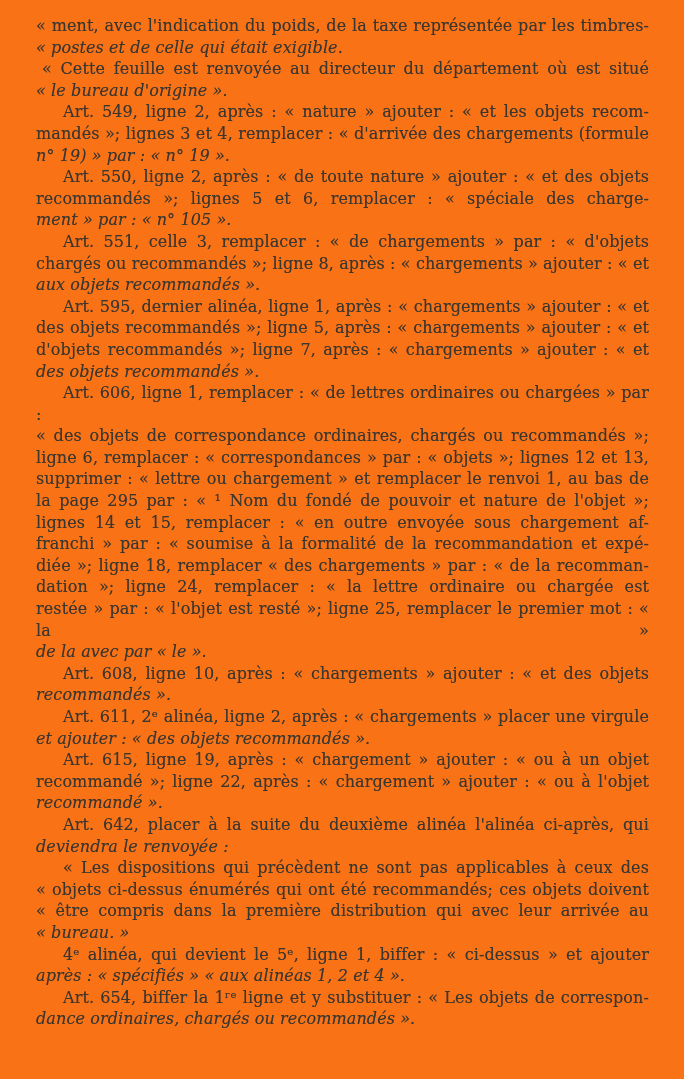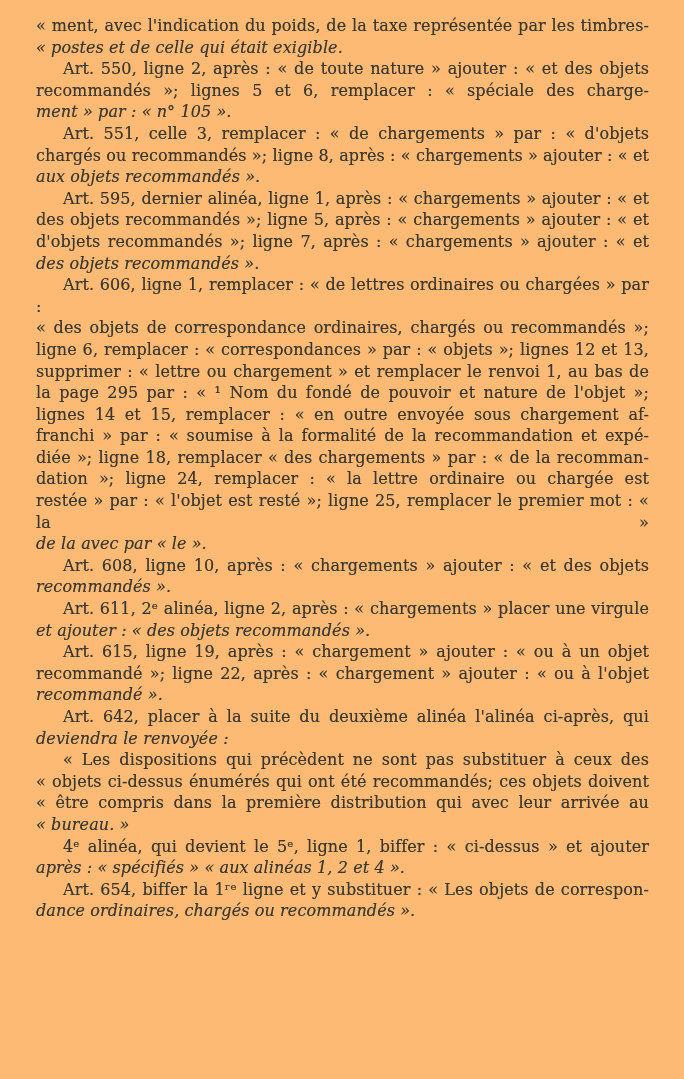--- a/index.html
+++ b/index.html
@@ -5,21 +5,21 @@
   html, body {
     margin: 0;
     padding: 0;
     background: #fdfdfc;
   }
   .page {
     position: relative;
     box-sizing: border-box;
     width: 684px;
     height: 1079px;
-    background: #fdba74;
+    background: #f97316;
     overflow: hidden;
     font-family: "DejaVu Serif", "Liberation Serif", serif;
     color: #3a3630;
     text-shadow: 0 0 0.5px rgba(58, 54, 48, 0.55);
   }
   .textblock {
     box-sizing: border-box;
     padding: 15px 35px 0 36px;
     font-size: 16px;
     line-height: 21.6px;
@@ -43,20 +43,29 @@
   }
 </style>
 </head>
 <body>
 
 <div class="page">
   <div class="textblock">
       <div class="paragraph">
         <div class="line">« ment, avec l'indication du poids, de la taxe représentée par les timbres-</div>
         <div class="line last">« postes et de celle qui était exigible.</div>
+      </div>
+      <div class="paragraph">
+        <div class="line indent-sm">« Cette feuille est renvoyée au directeur du département où est situé</div>
+        <div class="line last">« le bureau d'origine ».</div>
+      </div>
+      <div class="paragraph">
+        <div class="line indent">Art. 549, ligne 2, après : « nature » ajouter : « et les objets recom-</div>
+        <div class="line">mandés »; lignes 3 et 4, remplacer : « d'arrivée des chargements (formule</div>
+        <div class="line last">n° 19) » par : « n° 19 ».</div>
       </div>
       <div class="paragraph">
         <div class="line indent">Art. 550, ligne 2, après : « de toute nature » ajouter : « et des objets</div>
         <div class="line">recommandés »; lignes 5 et 6, remplacer : « spéciale des charge-</div>
         <div class="line last">ment » par : « n° 105 ».</div>
       </div>
       <div class="paragraph">
         <div class="line indent">Art. 551, celle 3, remplacer : « de chargements » par : « d'objets</div>
         <div class="line">chargés ou recommandés »; ligne 8, après : « chargements » ajouter : « et</div>
         <div class="line last">aux objets recommandés ».</div>
@@ -91,21 +100,21 @@
       <div class="paragraph">
         <div class="line indent">Art. 615, ligne 19, après : « chargement » ajouter : « ou à un objet</div>
         <div class="line">recommandé »; ligne 22, après : « chargement » ajouter : « ou à l'objet</div>
         <div class="line last">recommandé ».</div>
       </div>
       <div class="paragraph">
         <div class="line indent">Art. 642, placer à la suite du deuxième alinéa l'alinéa ci-après, qui</div>
         <div class="line last">deviendra le renvoyée :</div>
       </div>
       <div class="paragraph">
-        <div class="line indent">« Les dispositions qui précèdent ne sont pas substituer à ceux des</div>
+        <div class="line indent">« Les dispositions qui précèdent ne sont pas applicables à ceux des</div>
         <div class="line">« objets ci-dessus énumérés qui ont été recommandés; ces objets doivent</div>
         <div class="line">« être compris dans la première distribution qui avec leur arrivée au</div>
         <div class="line last">« bureau. »</div>
       </div>
       <div class="paragraph">
         <div class="line indent">4ᵉ alinéa, qui devient le 5ᵉ, ligne 1, biffer : « ci-dessus » et ajouter</div>
         <div class="line last">après : « spécifiés » « aux alinéas 1, 2 et 4 ».</div>
       </div>
       <div class="paragraph">
         <div class="line indent">Art. 654, biffer la 1ʳᵉ ligne et y substituer : « Les objets de correspon-</div>

